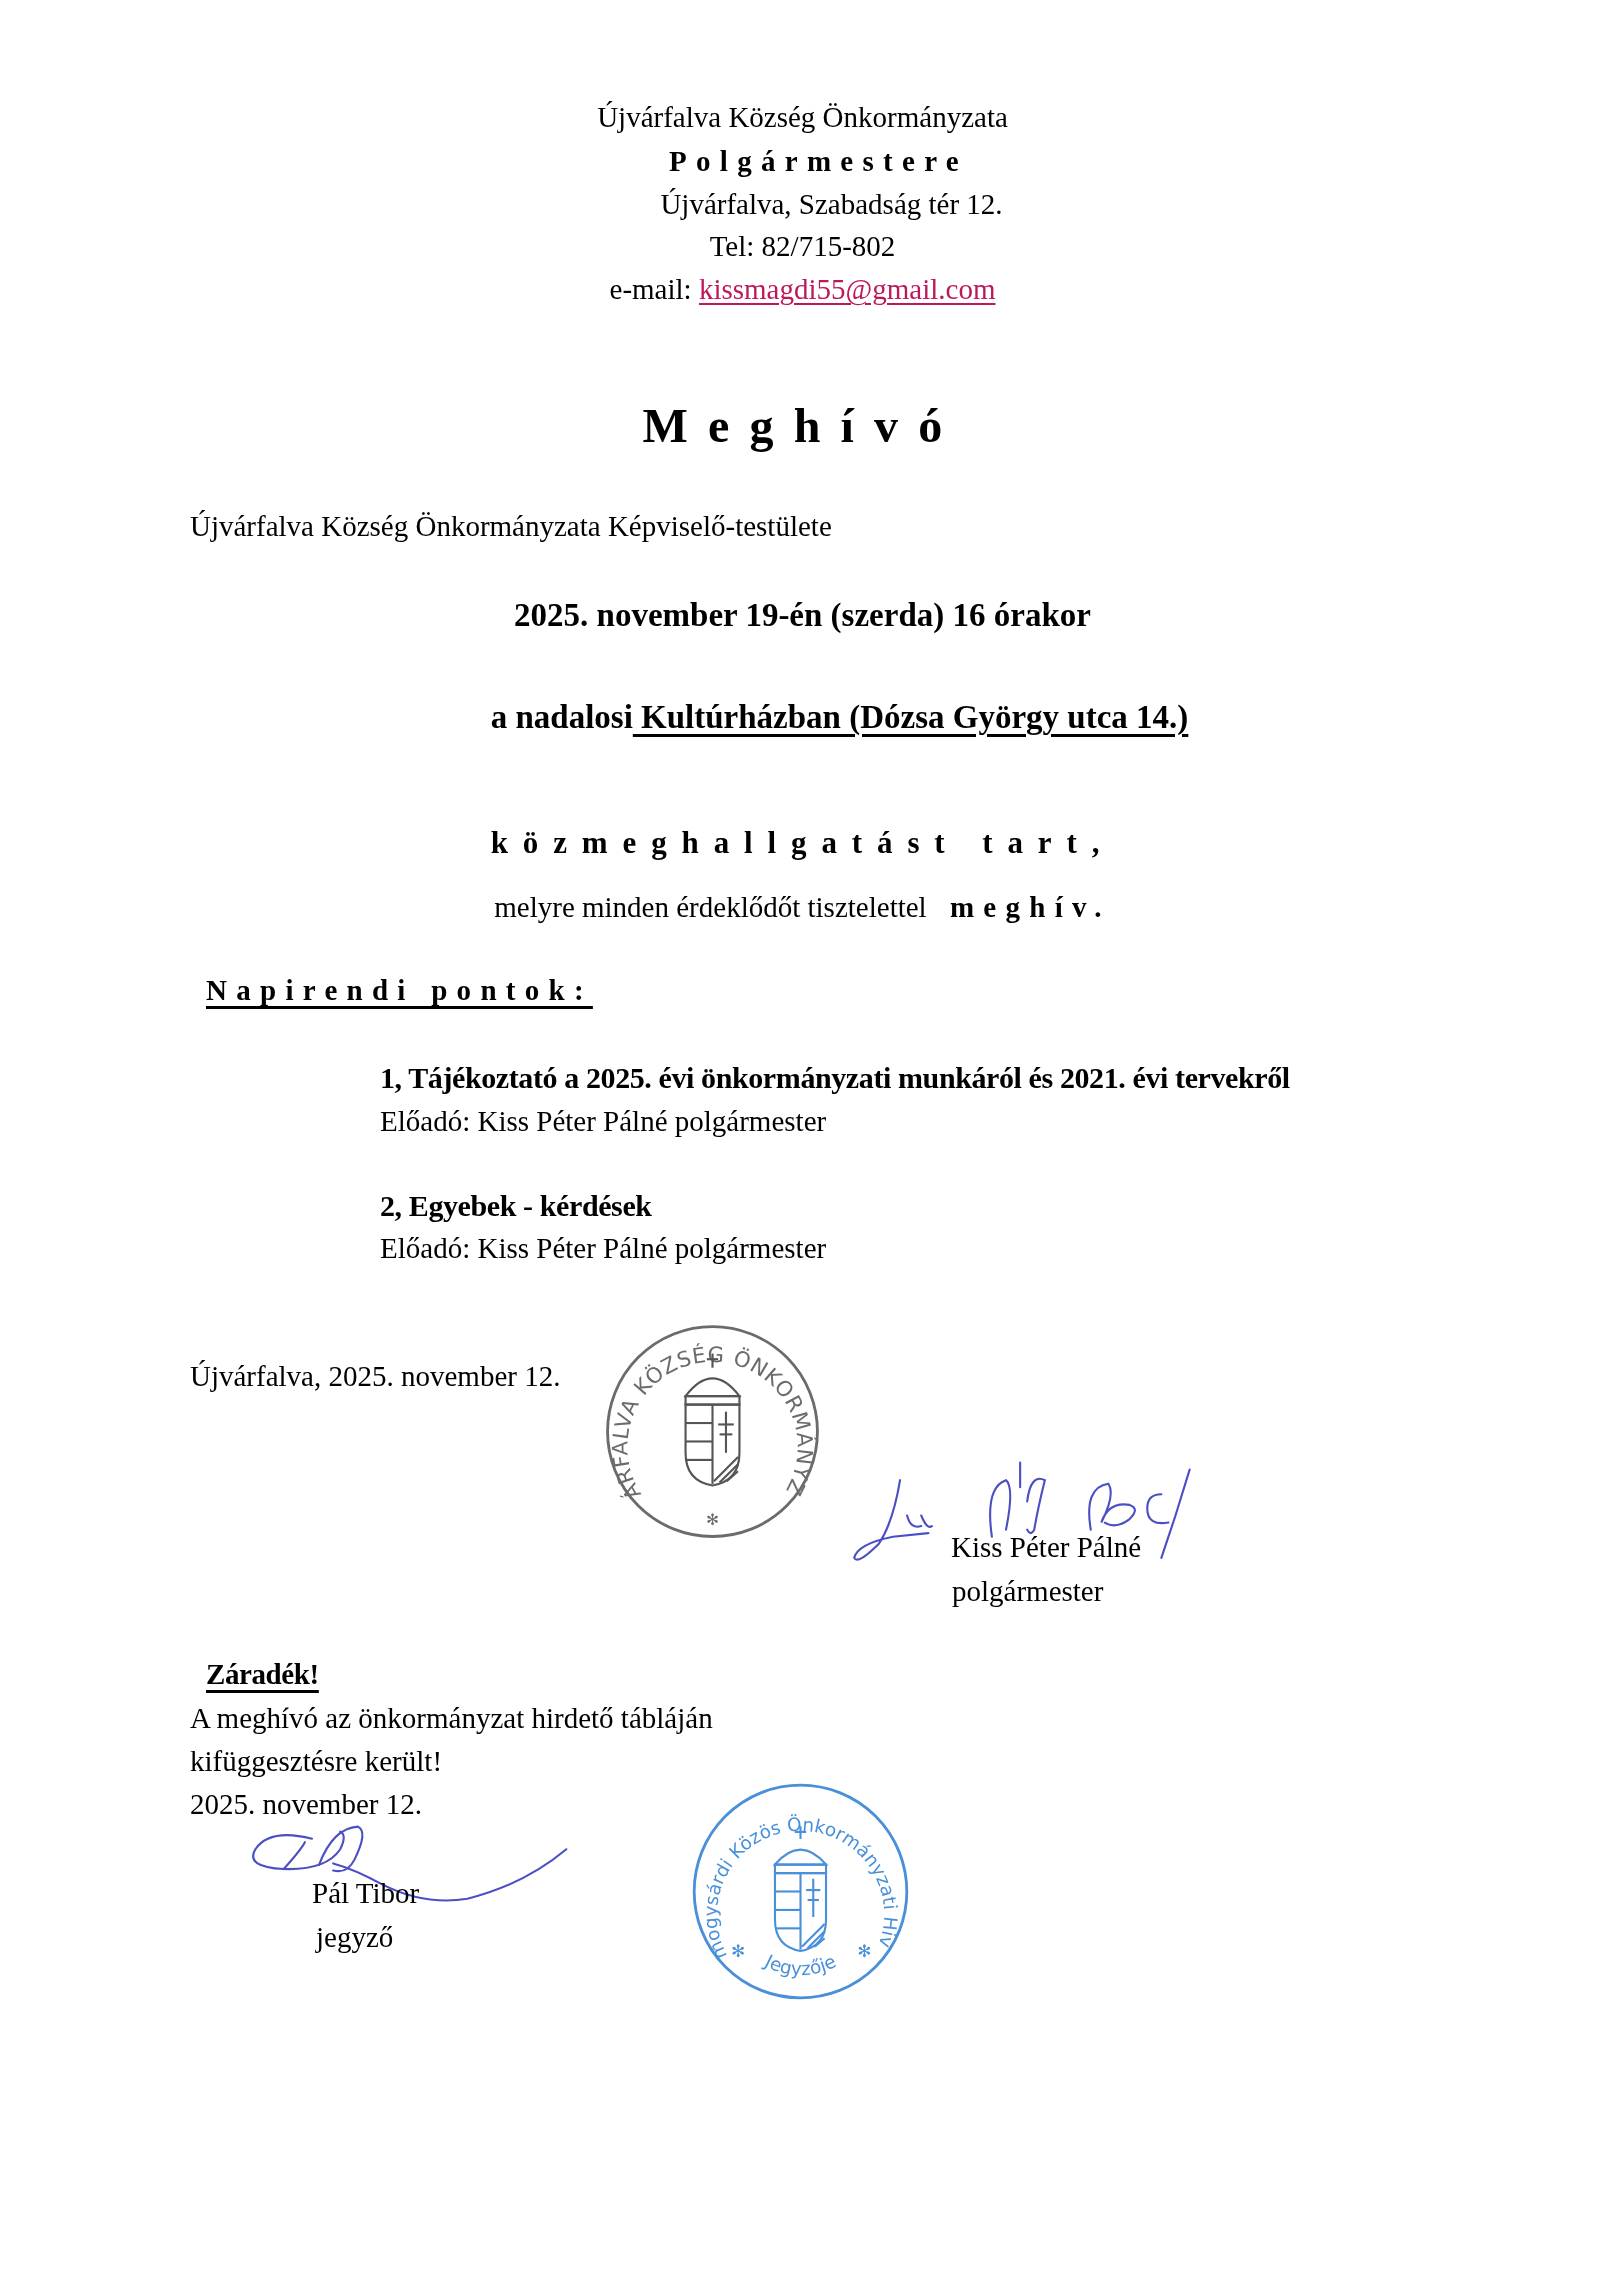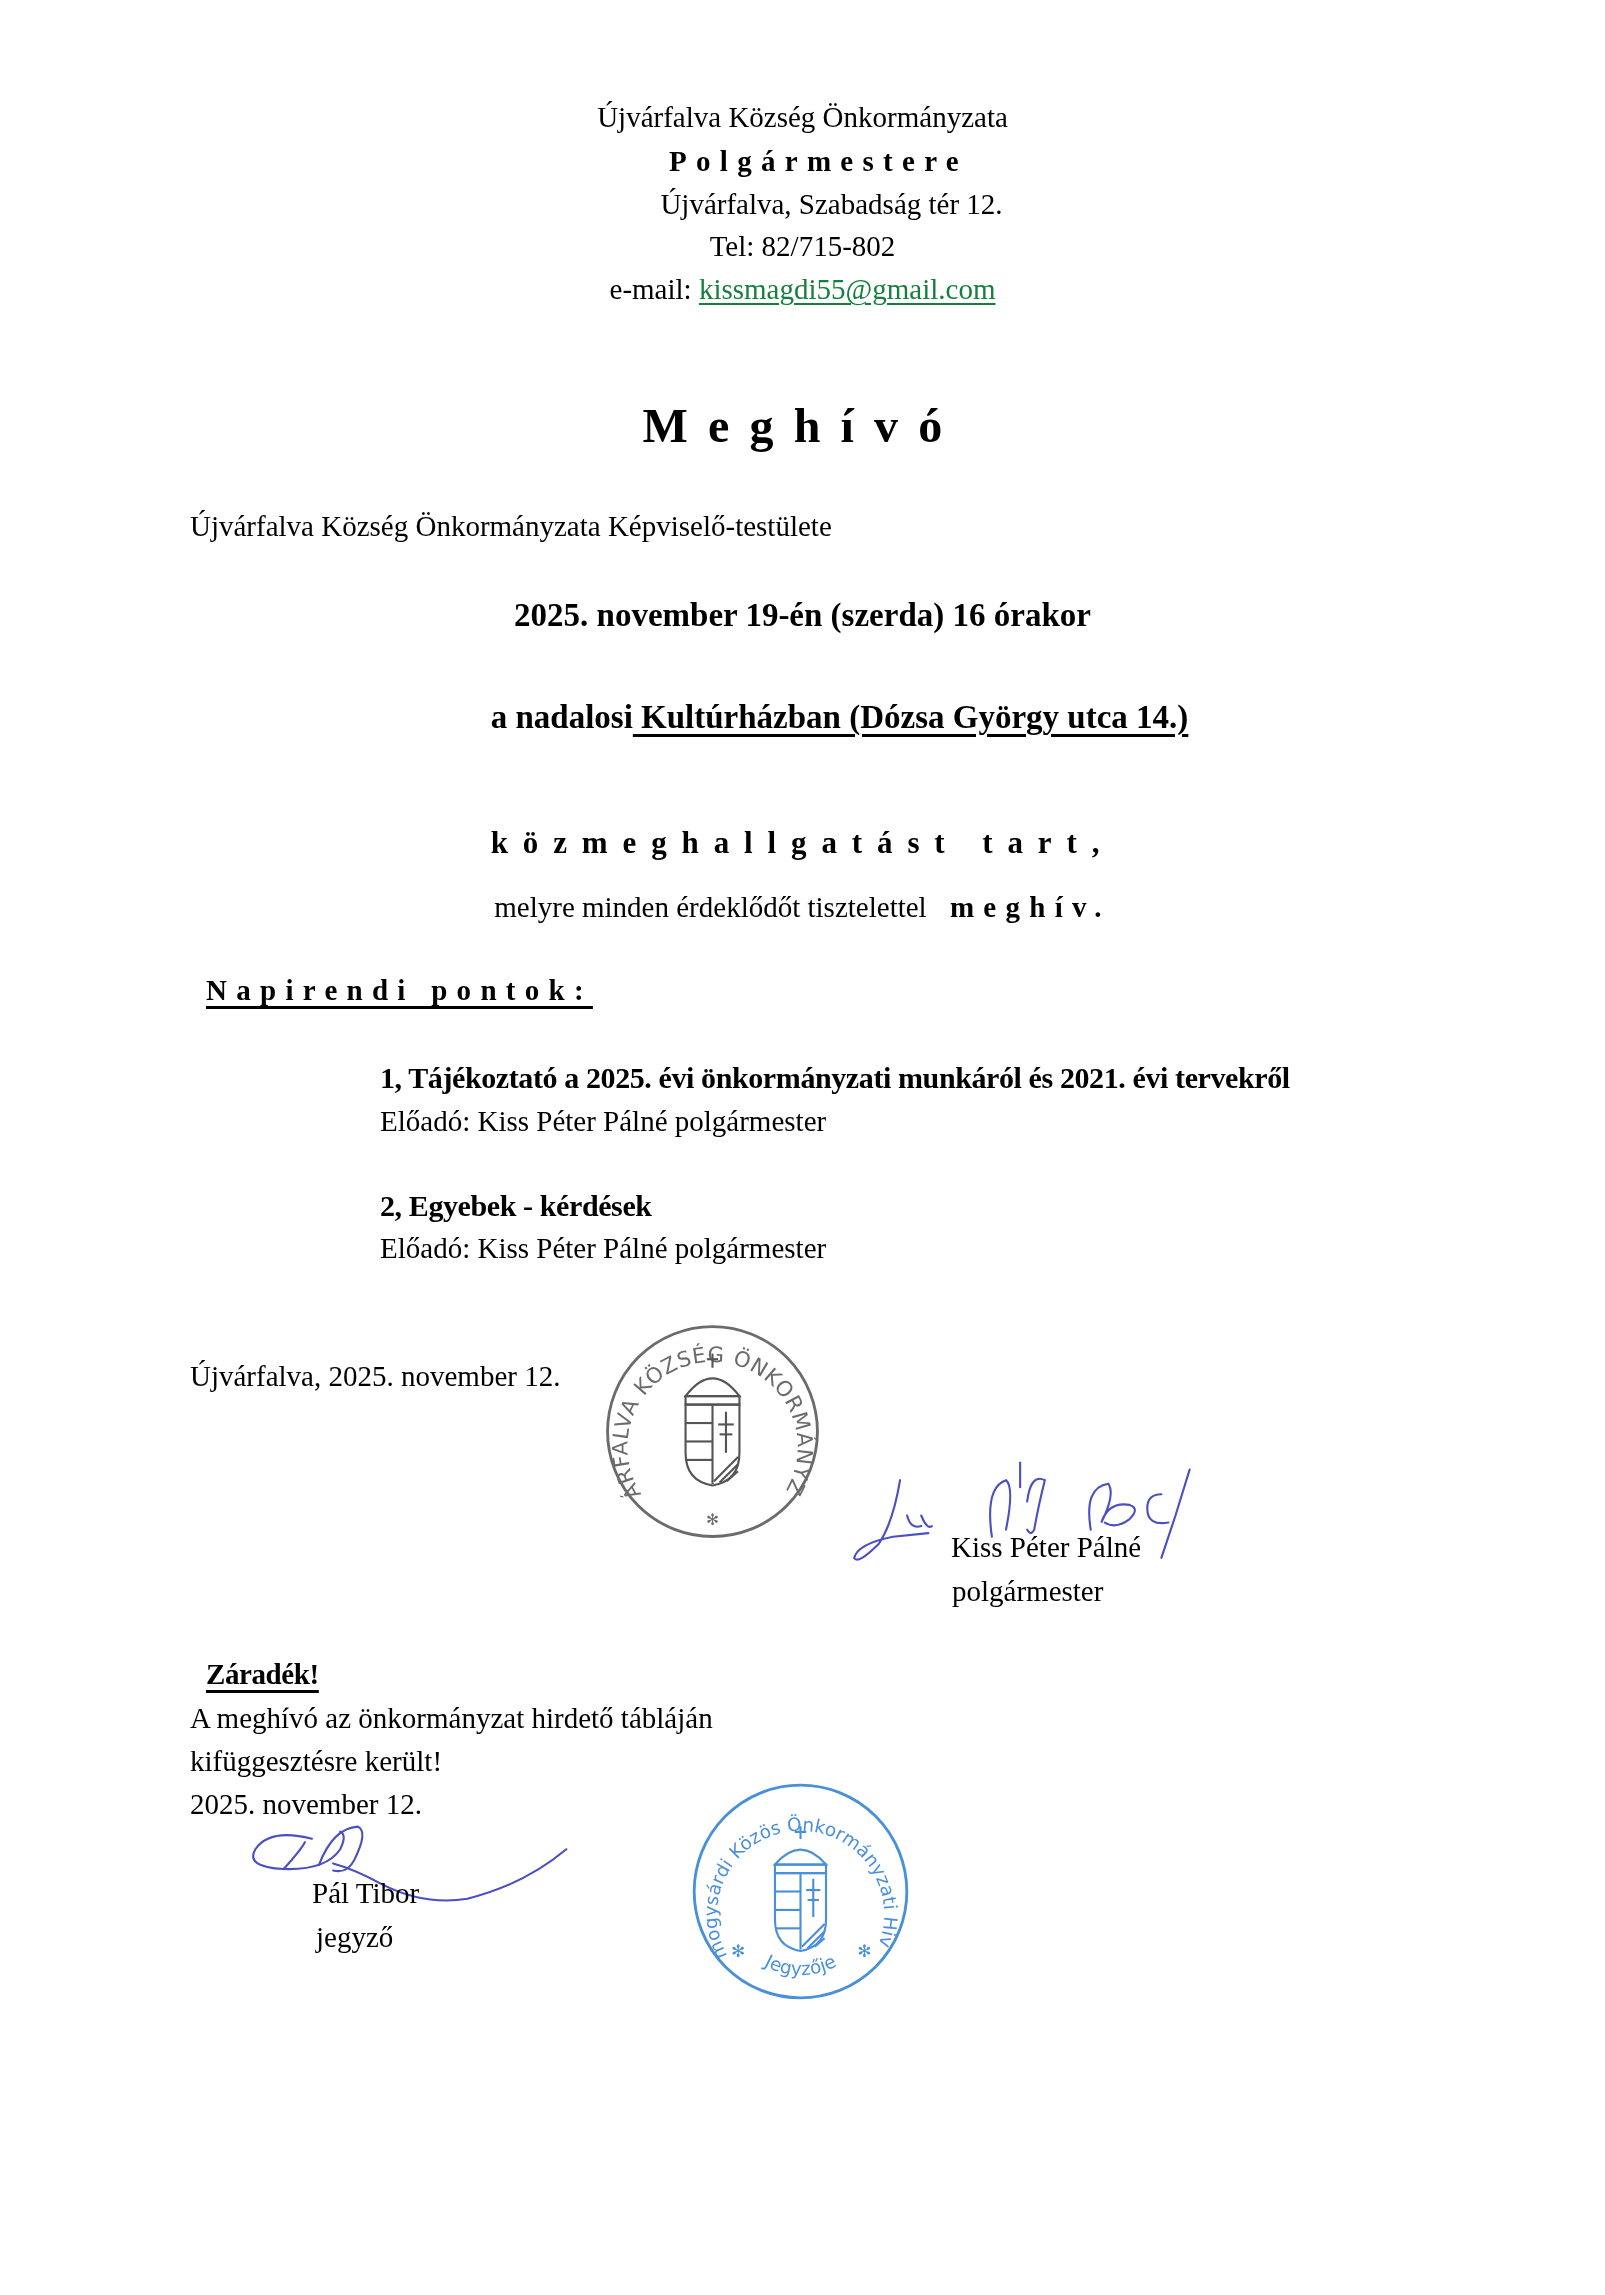--- a/index.html
+++ b/index.html
@@ -3,21 +3,21 @@
 <meta charset="utf-8">
 <style>
   html, body { margin:0; padding:0; background:#ffffff; }
   body { width:1605px; height:2295px; position:relative; overflow:hidden;
          font-family:"Liberation Serif","DejaVu Serif",serif; color:#000; }
   .abs { position:absolute; white-space:nowrap; }
   .center { left:0; width:1605px; text-align:center; }
   .reg { font-size:29px; line-height:1; }
   .spaced { letter-spacing:0.32em; }
   .bold { font-weight:bold;padding-left:16px; }
-  .link { color:#15803d; text-decoration:underline; text-decoration-thickness:2.1px; text-underline-offset:4.3px; }
+  .link { color:#be185d; text-decoration:underline; text-decoration-thickness:2.1px; text-underline-offset:4.3px; }
   .title { font-size:48px; font-weight:bold; letter-spacing:0.42em; }
   .big { font-size:33px; font-weight:bold; }
   .ul { text-decoration:underline; text-decoration-thickness:2.8px; text-underline-offset:5.7px; }
   .sub { font-size:31px; font-weight:bold; letter-spacing:0.48em; }
   .item { font-size:30px; font-weight:bold; letter-spacing:-0.4px; }
   .stamp { position:absolute; }
   .sig { position:absolute; }
 </style>
 </head>
 <body>

